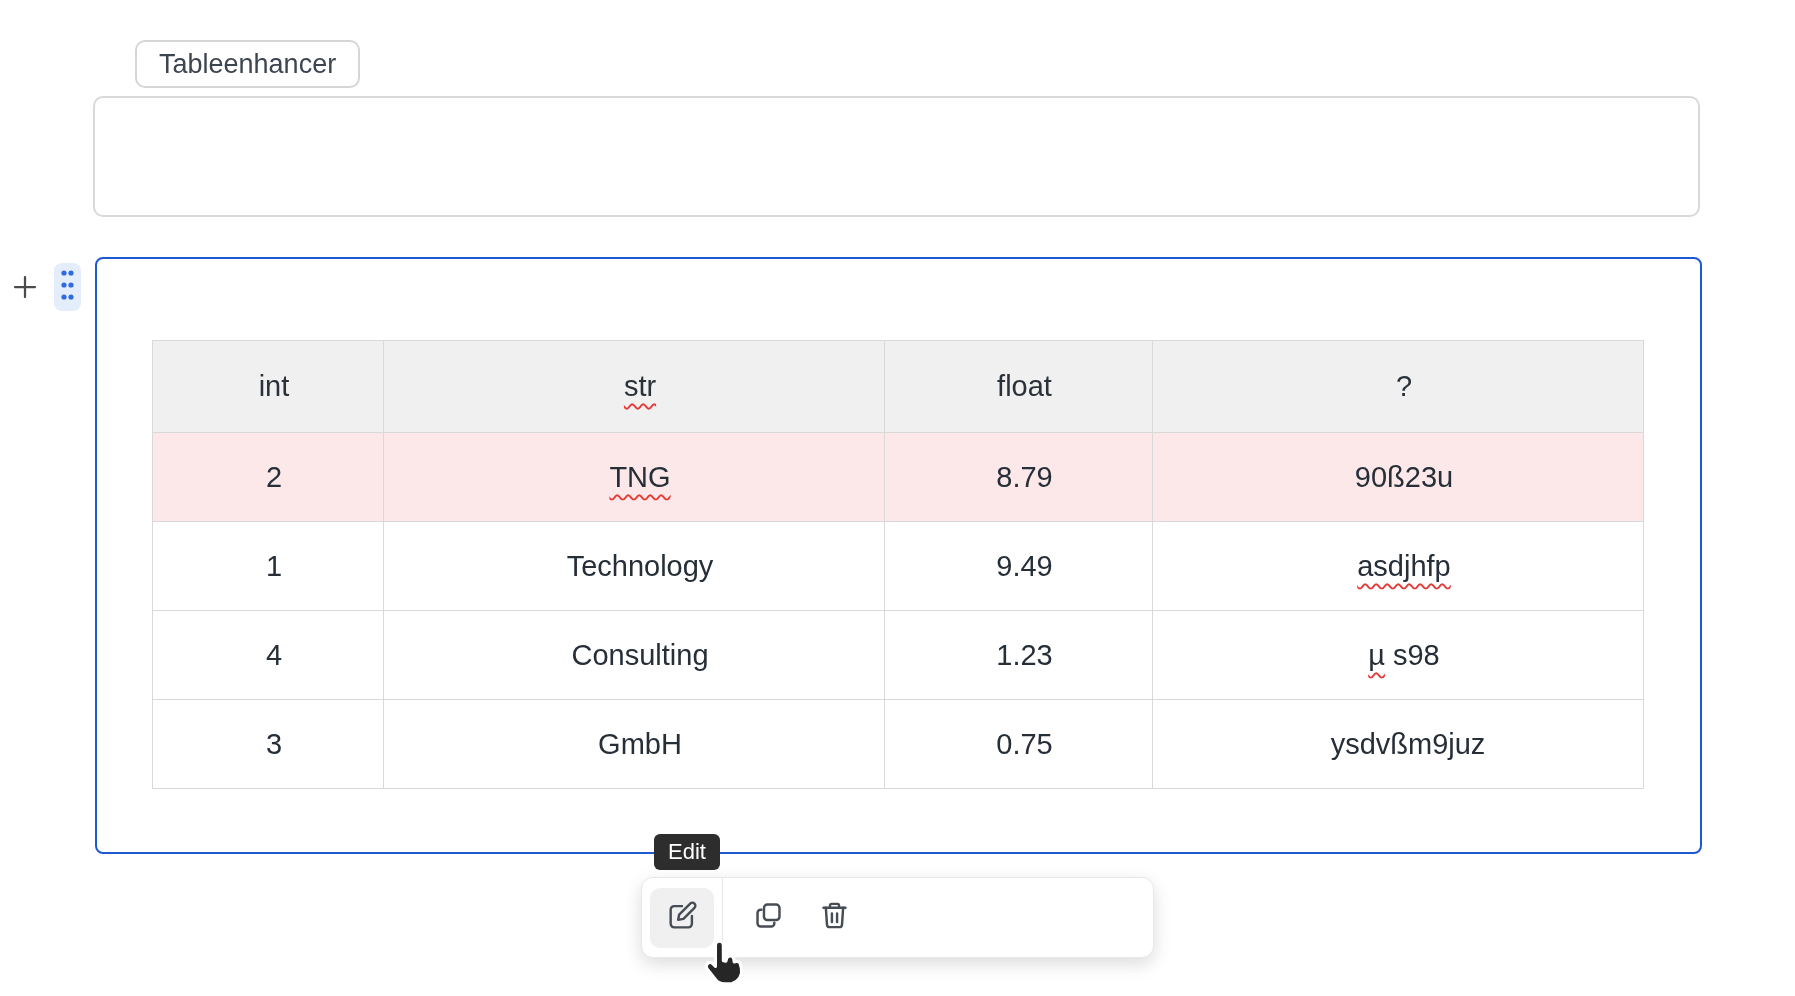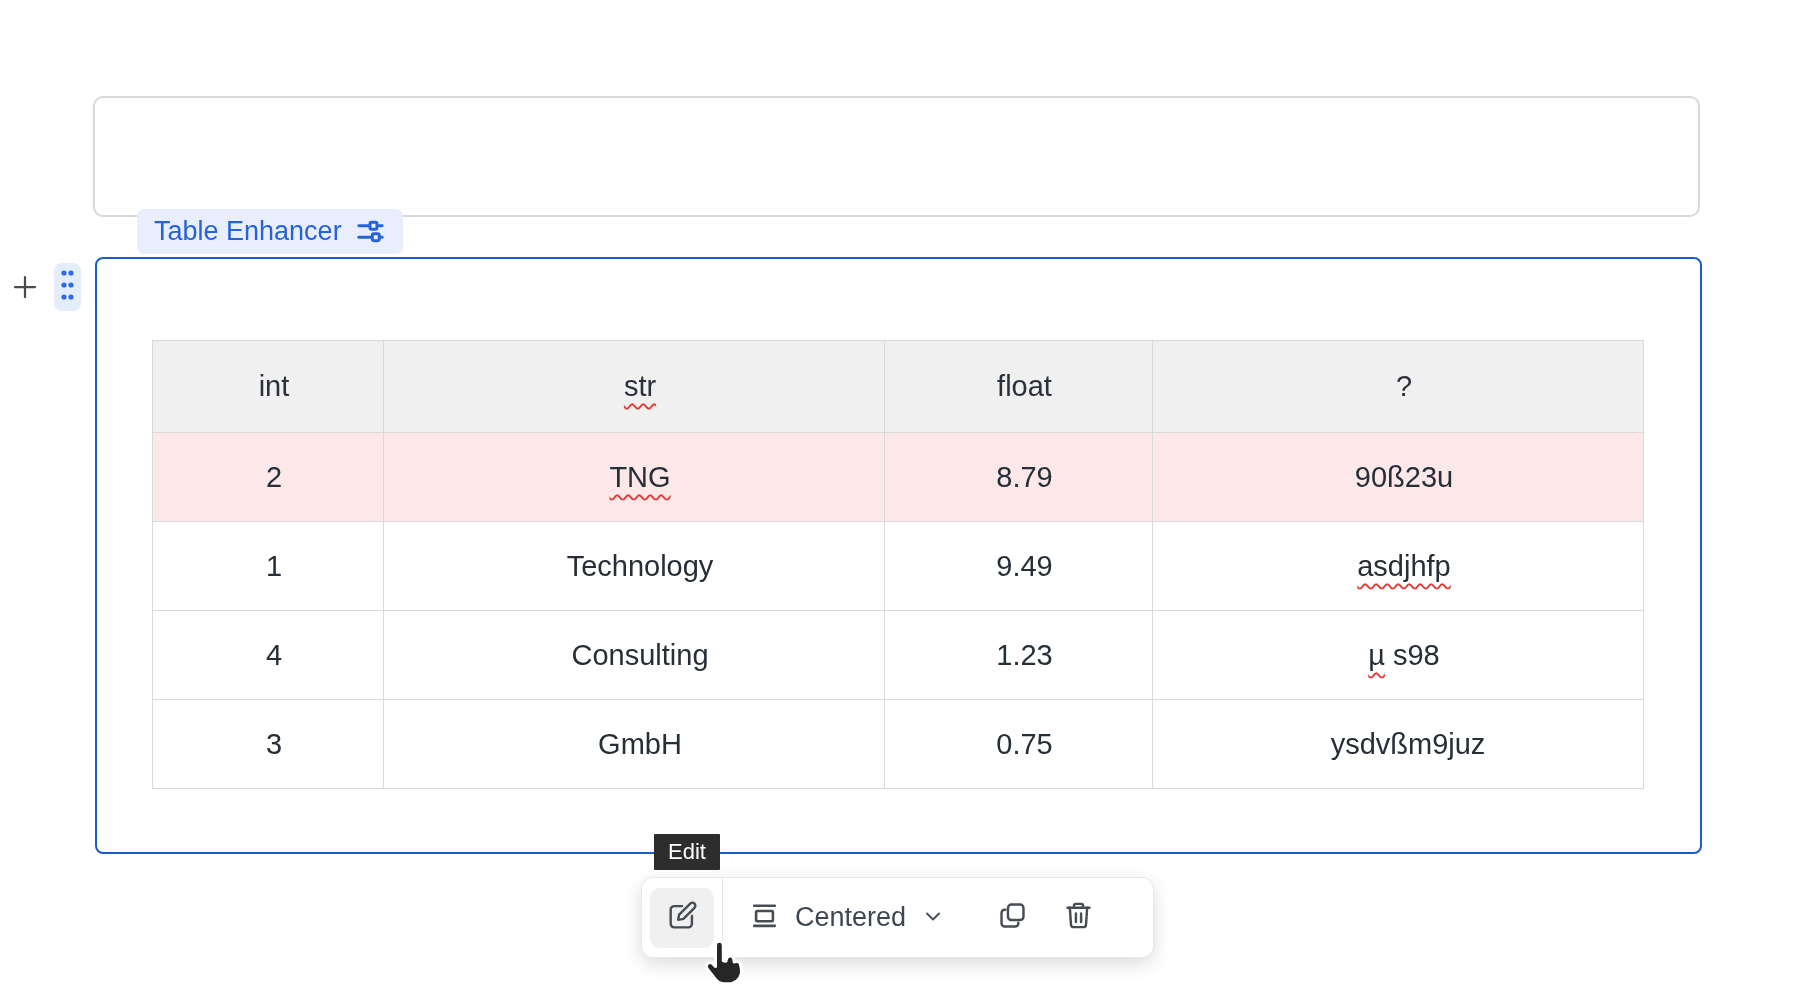--- a/index.html
+++ b/index.html
@@ -54,21 +54,21 @@
   table.data th{ height:92px; background:#f0f0f0; color:#2b313a; }
   table.data td{ height:89px; background:#ffffff; }
   table.data tr.hl td{ background:#fce8e8; }
   .sp{ text-decoration-line:underline; text-decoration-style:wavy;
        text-decoration-color:#e53935; text-decoration-thickness:2px; text-underline-offset:7px; }
 
   
   .tooltip{
     position:absolute; left:654px; top:834px; height:36px; padding:0 14px;
     display:flex; align-items:center; background:#2d2d2d; color:#ffffff;
-    font-size:22px; border-radius:1px; z-index:5;
+    font-size:22px; border-radius:6px; z-index:5;
   }
 
   
   .toolbar{
     position:absolute; left:641px; top:877px; width:513px; height:81px;
     background:#ffffff; border:1px solid #e8e8e8; border-radius:12px;
     box-shadow:0 6px 18px rgba(0,0,0,0.14);
     display:flex; align-items:center; z-index:4; color:#474d55;
   }
   .tb-edit-wrap{ width:81px; height:100%; display:flex; align-items:center; justify-content:center;
@@ -82,36 +82,26 @@
   .tb-trash{ margin-left:8px; margin-right:10px; }
 
   
   .cursor{ position:absolute; left:700px; top:938px; z-index:6; }
 </style>
 </head>
 <body>
 
 <div class="stage">
 
+  <div class="name-badge">
+    <span>Tableenhancer</span>
+  </div>
 
   <div class="empty-box"></div>
 
-  <div class="te-badge">
-    <span>Table Enhancer</span>
-    <span>
-      <svg width="31" height="31" viewBox="0 0 24 24" fill="none" stroke="#2563d7" stroke-width="2.3" stroke-linecap="round">
-        <path d="M3 7.6h8.2"></path>
-          <rect x="11.6" y="4.9" width="5.4" height="5.4" rx="1.2"></rect>
-          <path d="M18.7 7.6H21"></path>
-        <path d="M3 16.4h9.8"></path>
-          <rect x="13.4" y="13.7" width="5.4" height="5.4" rx="1.2"></rect>
-          <path d="M20.5 16.4H21"></path>
-      </svg>
-    </span>
-  </div>
 
   <div class="plus-btn">
     <span>
       <svg width="30" height="30" viewBox="0 0 24 24" fill="none" stroke="#4b4b4b" stroke-width="1.8" stroke-linecap="round">
         <path d="M12 4v16M4 12h16"></path>
       </svg>
     </span>
   </div>
 
   <div class="drag-handle">
@@ -181,35 +171,20 @@
   <div class="toolbar">
     <div class="tb-edit-wrap">
       <div class="tb-edit-btn">
         <span>
           <svg width="34" height="34" viewBox="0 0 24 24" fill="none" stroke="#474d55" stroke-width="1.7" stroke-linecap="round" stroke-linejoin="round">
             <path d="M12 5H6.5A2.5 2.5 0 0 0 4 7.5v10A2.5 2.5 0 0 0 6.5 20h10a2.5 2.5 0 0 0 2.5-2.5V12"></path>
             <path d="M17.8 3.2a2.1 2.1 0 0 1 3 3L13 14l-3.7.7.7-3.7 7.8-7.8z"></path>
           </svg>
         </span>
       </div>
-    </div>
-    <div class="tb-align">
-      <span>
-        <svg width="31" height="31" viewBox="0 0 24 24" fill="none" stroke="#474d55" stroke-width="2" stroke-linecap="round">
-          <path d="M4 4.5h16"></path>
-          <rect x="5.5" y="8.5" width="13" height="8" rx="0.8"></rect>
-          <path d="M4 20h16"></path>
-        </svg>
-      </span>
-      <span class="tb-align-label">Centered</span>
-      <span>
-        <svg width="24" height="24" viewBox="0 0 24 24" fill="none" stroke="#4a5360" stroke-width="2.1" stroke-linecap="round" stroke-linejoin="round">
-          <path d="M6 9.5l6 6 6-6"></path>
-        </svg>
-      </span>
     </div>
     <div class="tb-icon-btn tb-copy">
       <span>
         <svg width="31" height="31" viewBox="0 0 24 24" fill="none" stroke="#474d55" stroke-width="1.9" stroke-linecap="round" stroke-linejoin="round">
           <rect x="8.5" y="3.5" width="12" height="12" rx="2.6"></rect>
           <path d="M16.5 17.5v.6a2.4 2.4 0 0 1-2.4 2.4H6a2.5 2.5 0 0 1-2.5-2.5V10A2.4 2.4 0 0 1 5.9 7.6h.6"></path>
         </svg>
       </span>
     </div>
     <div class="tb-icon-btn tb-trash">

